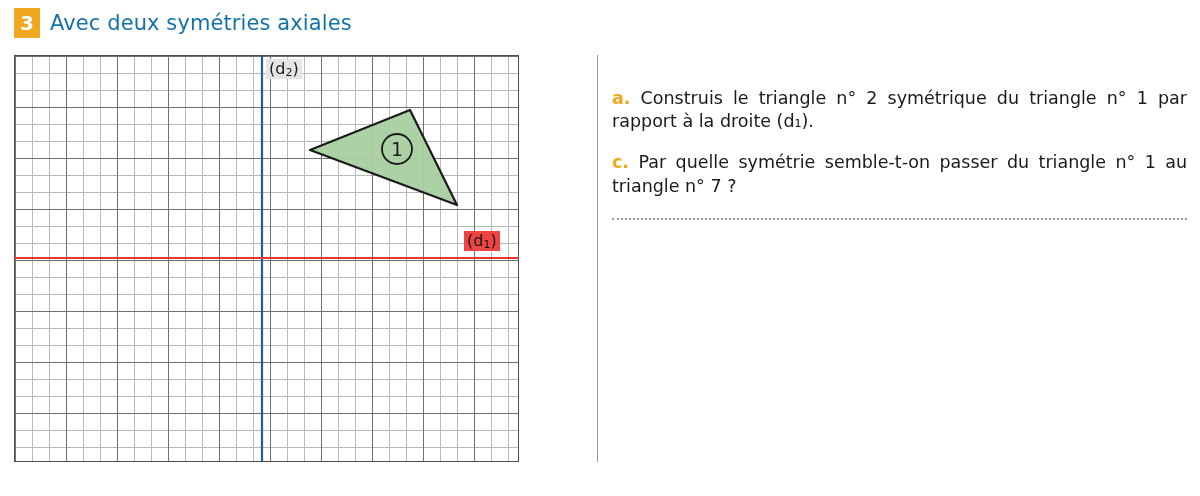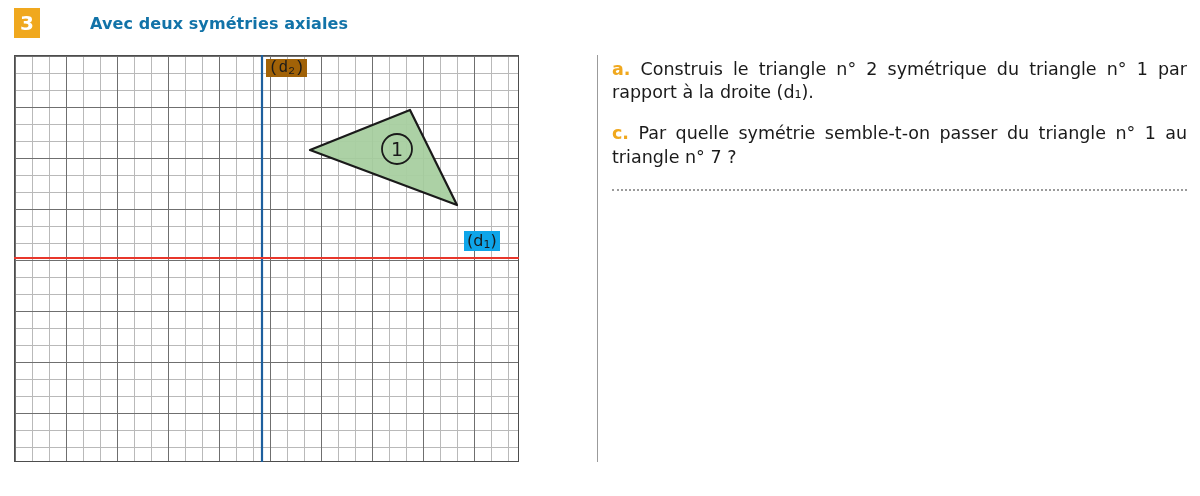--- a/index.html
+++ b/index.html
@@ -32,25 +32,24 @@
     color: #ffffff;
     font-weight: bold;
     font-size: 20px;
     display: flex;
     align-items: center;
     justify-content: center;
     line-height: 1;
   }
   .ex-title {
     color: #1273a8;
-    font-size: 16px;
-    font-weight: bold;
+    font-size: 21px;
+    font-weight: normal;
     letter-spacing: 0.1px;
     white-space: nowrap;
-    margin-left: 40px;
   }
 
   
   .figure {
     position: absolute;
     left: 14px;
     top: 55px;
     width: 505px;
     height: 407px;
   }
@@ -84,52 +83,51 @@
     position: absolute;
     left: 0;
     top: 0;
   }
   .label-d2 {
     position: absolute;
     left: 252px;
     top: 4px;
     font-size: 16px;
     color: #1a1a1a;
-    background: #a16207;
+    background: #e5e5e5;
     padding: 0 3px;
     white-space: nowrap;
-    font-family: Liberation Mono, monospace;
   }
   .label-d1 {
     position: absolute;
     left: 450px;
     top: 176px;
     font-size: 16px;
     color: #1a1a1a;
-    background: #0ea5e9;
+    background: #ef4444;
     padding: 0 3px;
     white-space: nowrap;
   }
   .sub { font-size: 11px; vertical-align: -2px; }
 
   
   .divider {
     position: absolute;
     left: 597px;
     top: 55px;
     width: 1px;
     height: 407px;
     background: #9b9b9b;
   }
 
   
   .questions {
     position: absolute;
     left: 612px;
-    top: 40px;
+    top: 69px;
     width: 575px;
   }
   .q {
     font-size: 17.5px;
     line-height: 1.35;
     text-align: justify;
     margin-bottom: 17px;
     color: #1a1a1a;
   }
   .q-letter {

